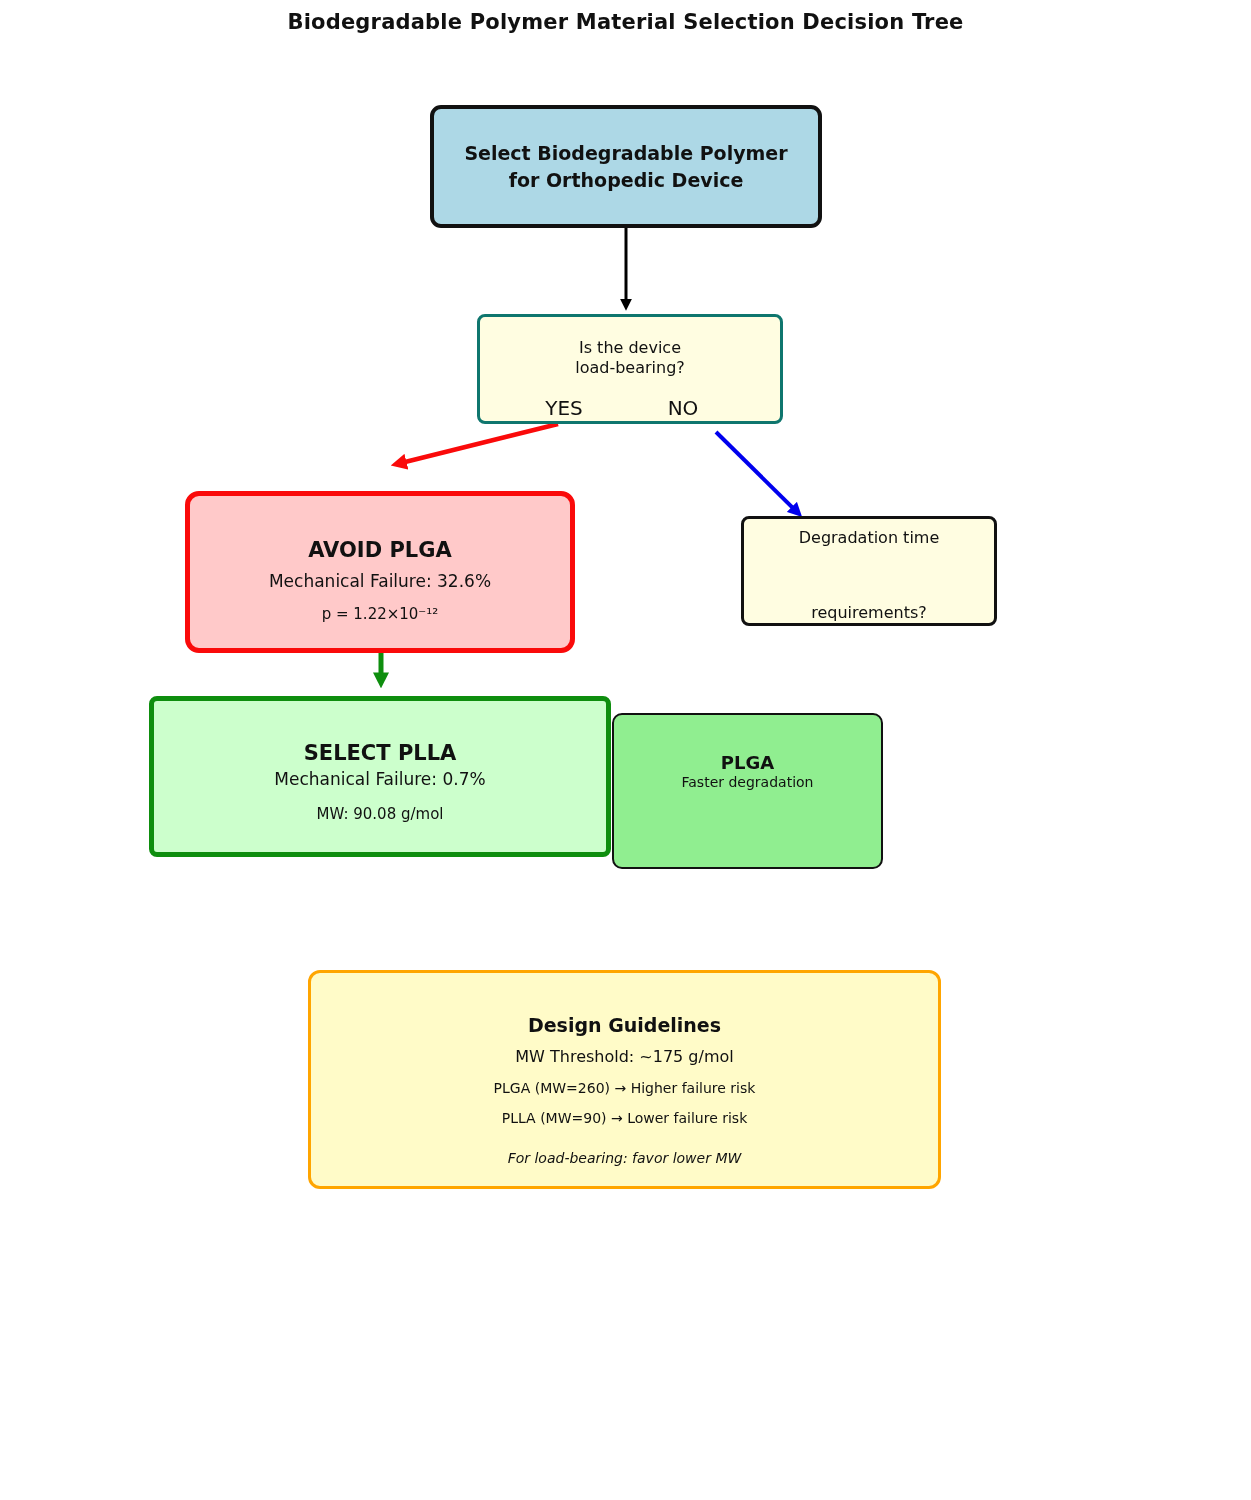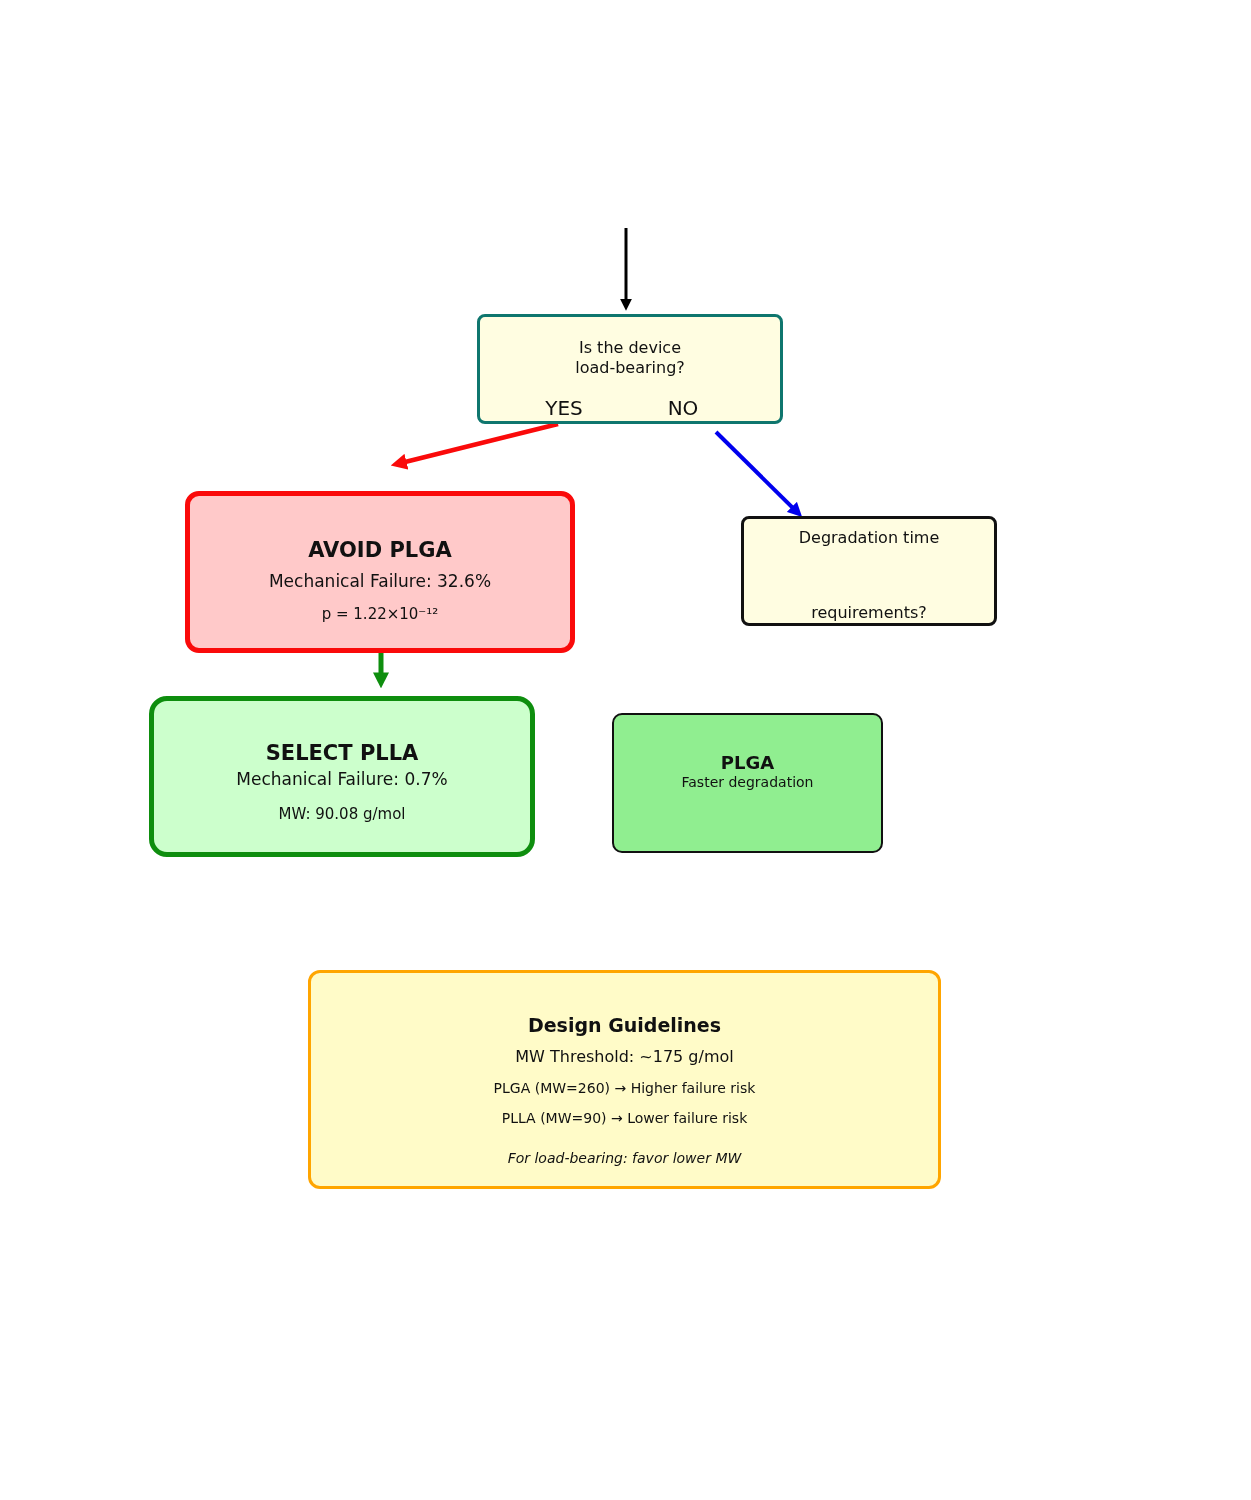--- a/index.html
+++ b/index.html
@@ -95,39 +95,39 @@
     border: 3px solid #111111;
     border-radius: 8px;
     justify-content: space-between;
     padding-top: 8px;
     font-size: 16px;
     line-height: 21px;
   }
 
   
   .node-select {
-    left: 149px; top: 696px; width: 386px; height: 161px;
+    left: 149px; top: 696px; width: 462px; height: 161px;
     background: #CCFFCC;
     border: 5px solid #0E8E0E;
-    border-radius: 18px;
+    border-radius: 8px;
     justify-content: flex-start;
     padding-top: 40px;
   }
   .node-select .node-title { font-size: 21px; font-weight: bold; line-height: 24px; }
   .node-select .node-stat  { font-size: 17px; line-height: 20px; margin-top: 4px; }
   .node-select .node-sub   { font-size: 15px; line-height: 18px; margin-top: 16px; }
 
   
   .node-outcome {
     background: #90EE90;
     border: 2px solid #111111;
     border-radius: 10px;
     justify-content: flex-start;
     padding-top: 37px;
-    top: 713px; width: 271px; height: 140px;
+    top: 713px; width: 271px; height: 156px;
   }
   .node-outcome-plga { left: 612px; }
   .node-outcome-plla { left: 917px; }
   .node-outcome .node-title { font-size: 18px; font-weight: bold; line-height: 22px; }
   .node-outcome .node-sub   { font-size: 14px; line-height: 17px; }
 
   
   .node-guidelines {
     left: 308px; top: 970px; width: 633px; height: 219px;
     background: #FFFBC8;
@@ -141,20 +141,21 @@
   .node-guidelines .g-rule      { font-size: 14px; line-height: 17px; }
   .node-guidelines .g-rule-1    { margin-top: 12px; }
   .node-guidelines .g-rule-2    { margin-top: 13px; }
   .node-guidelines .g-note      { font-size: 14px; line-height: 17px; margin-top: 23px; font-style: italic; }
 </style>
 </head>
 <body>
 
 <div class="canvas">
 
+  <div class="diagram-title">Biodegradable Polymer Material Selection Decision Tree</div>
 
   <svg class="arrow-layer" viewBox="0 0 1251 1500" xmlns="http://www.w3.org/2000/svg">
     <defs>
       <marker id="ah-black" viewBox="0 0 10 10" refX="6" refY="5" markerWidth="4" markerHeight="4" orient="auto-start-reverse">
         <path d="M0,0 L10,5 L0,10 z" fill="#000000"></path>
       </marker>
       <marker id="ah-red" viewBox="0 0 10 10" refX="6" refY="5" markerWidth="3.6" markerHeight="3.6" orient="auto-start-reverse">
         <path d="M0,0 L10,5 L0,10 z" fill="#FA0A0A"></path>
       </marker>
       <marker id="ah-blue" viewBox="0 0 10 10" refX="6" refY="5" markerWidth="3.6" markerHeight="3.6" orient="auto-start-reverse">
@@ -163,20 +164,24 @@
       <marker id="ah-green" viewBox="0 0 10 10" refX="6" refY="5" markerWidth="3.2" markerHeight="3.2" orient="auto-start-reverse">
         <path d="M0,0 L10,5 L0,10 z" fill="#0E8E0E"></path>
       </marker>
     </defs>
     <line x1="626" y1="228" x2="626" y2="306" stroke="#000000" stroke-width="3" marker-end="url(#ah-black)"></line>
     <line x1="558" y1="424" x2="397" y2="464" stroke="#FA0A0A" stroke-width="4.5" marker-end="url(#ah-red)"></line>
     <line x1="716" y1="432" x2="798" y2="513" stroke="#0000EE" stroke-width="4" marker-end="url(#ah-blue)"></line>
     <line x1="381" y1="646" x2="381" y2="682" stroke="#0E8E0E" stroke-width="5" marker-end="url(#ah-green)"></line>
   </svg>
 
+  <div class="node node-root">
+    <div class="line">Select Biodegradable Polymer</div>
+    <div class="line">for Orthopedic Device</div>
+  </div>
 
   <div class="node node-decision">
     <div class="line">Is the device</div>
     <div class="line">load-bearing?</div>
     <span class="branch-label branch-yes">YES</span>
     <span class="branch-label branch-no">NO</span>
   </div>
 
   <div class="node node-avoid">
     <div class="node-title">AVOID PLGA</div>

